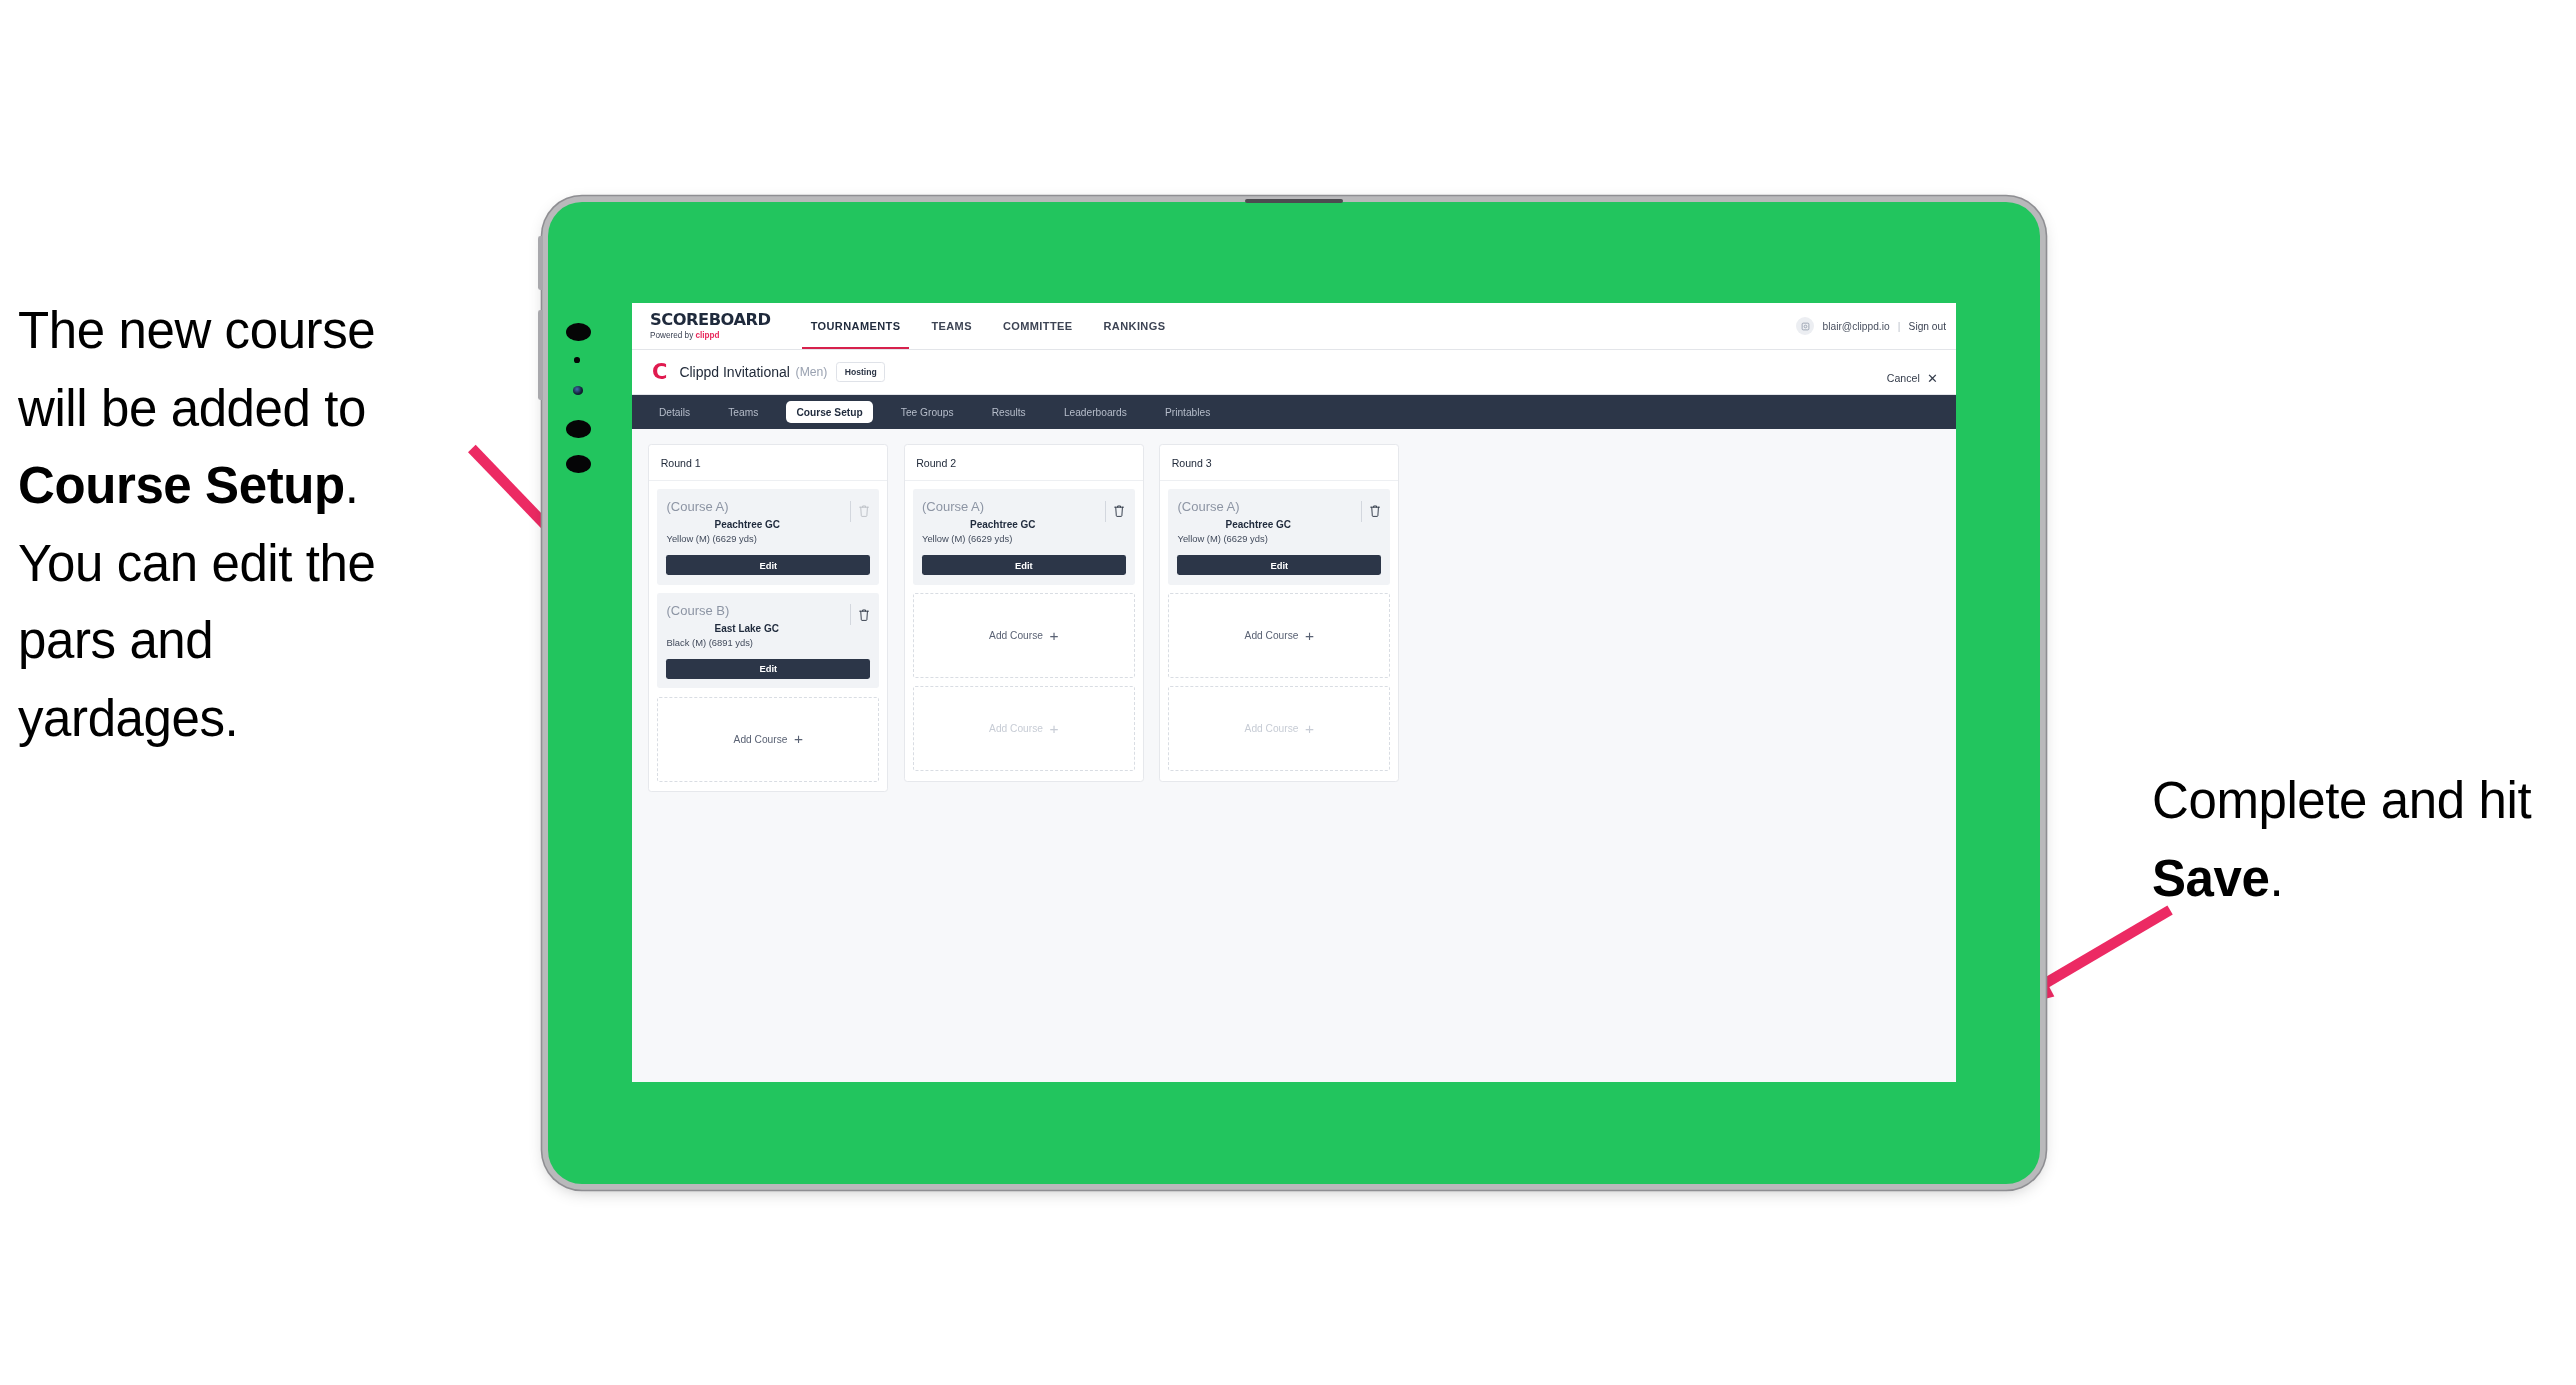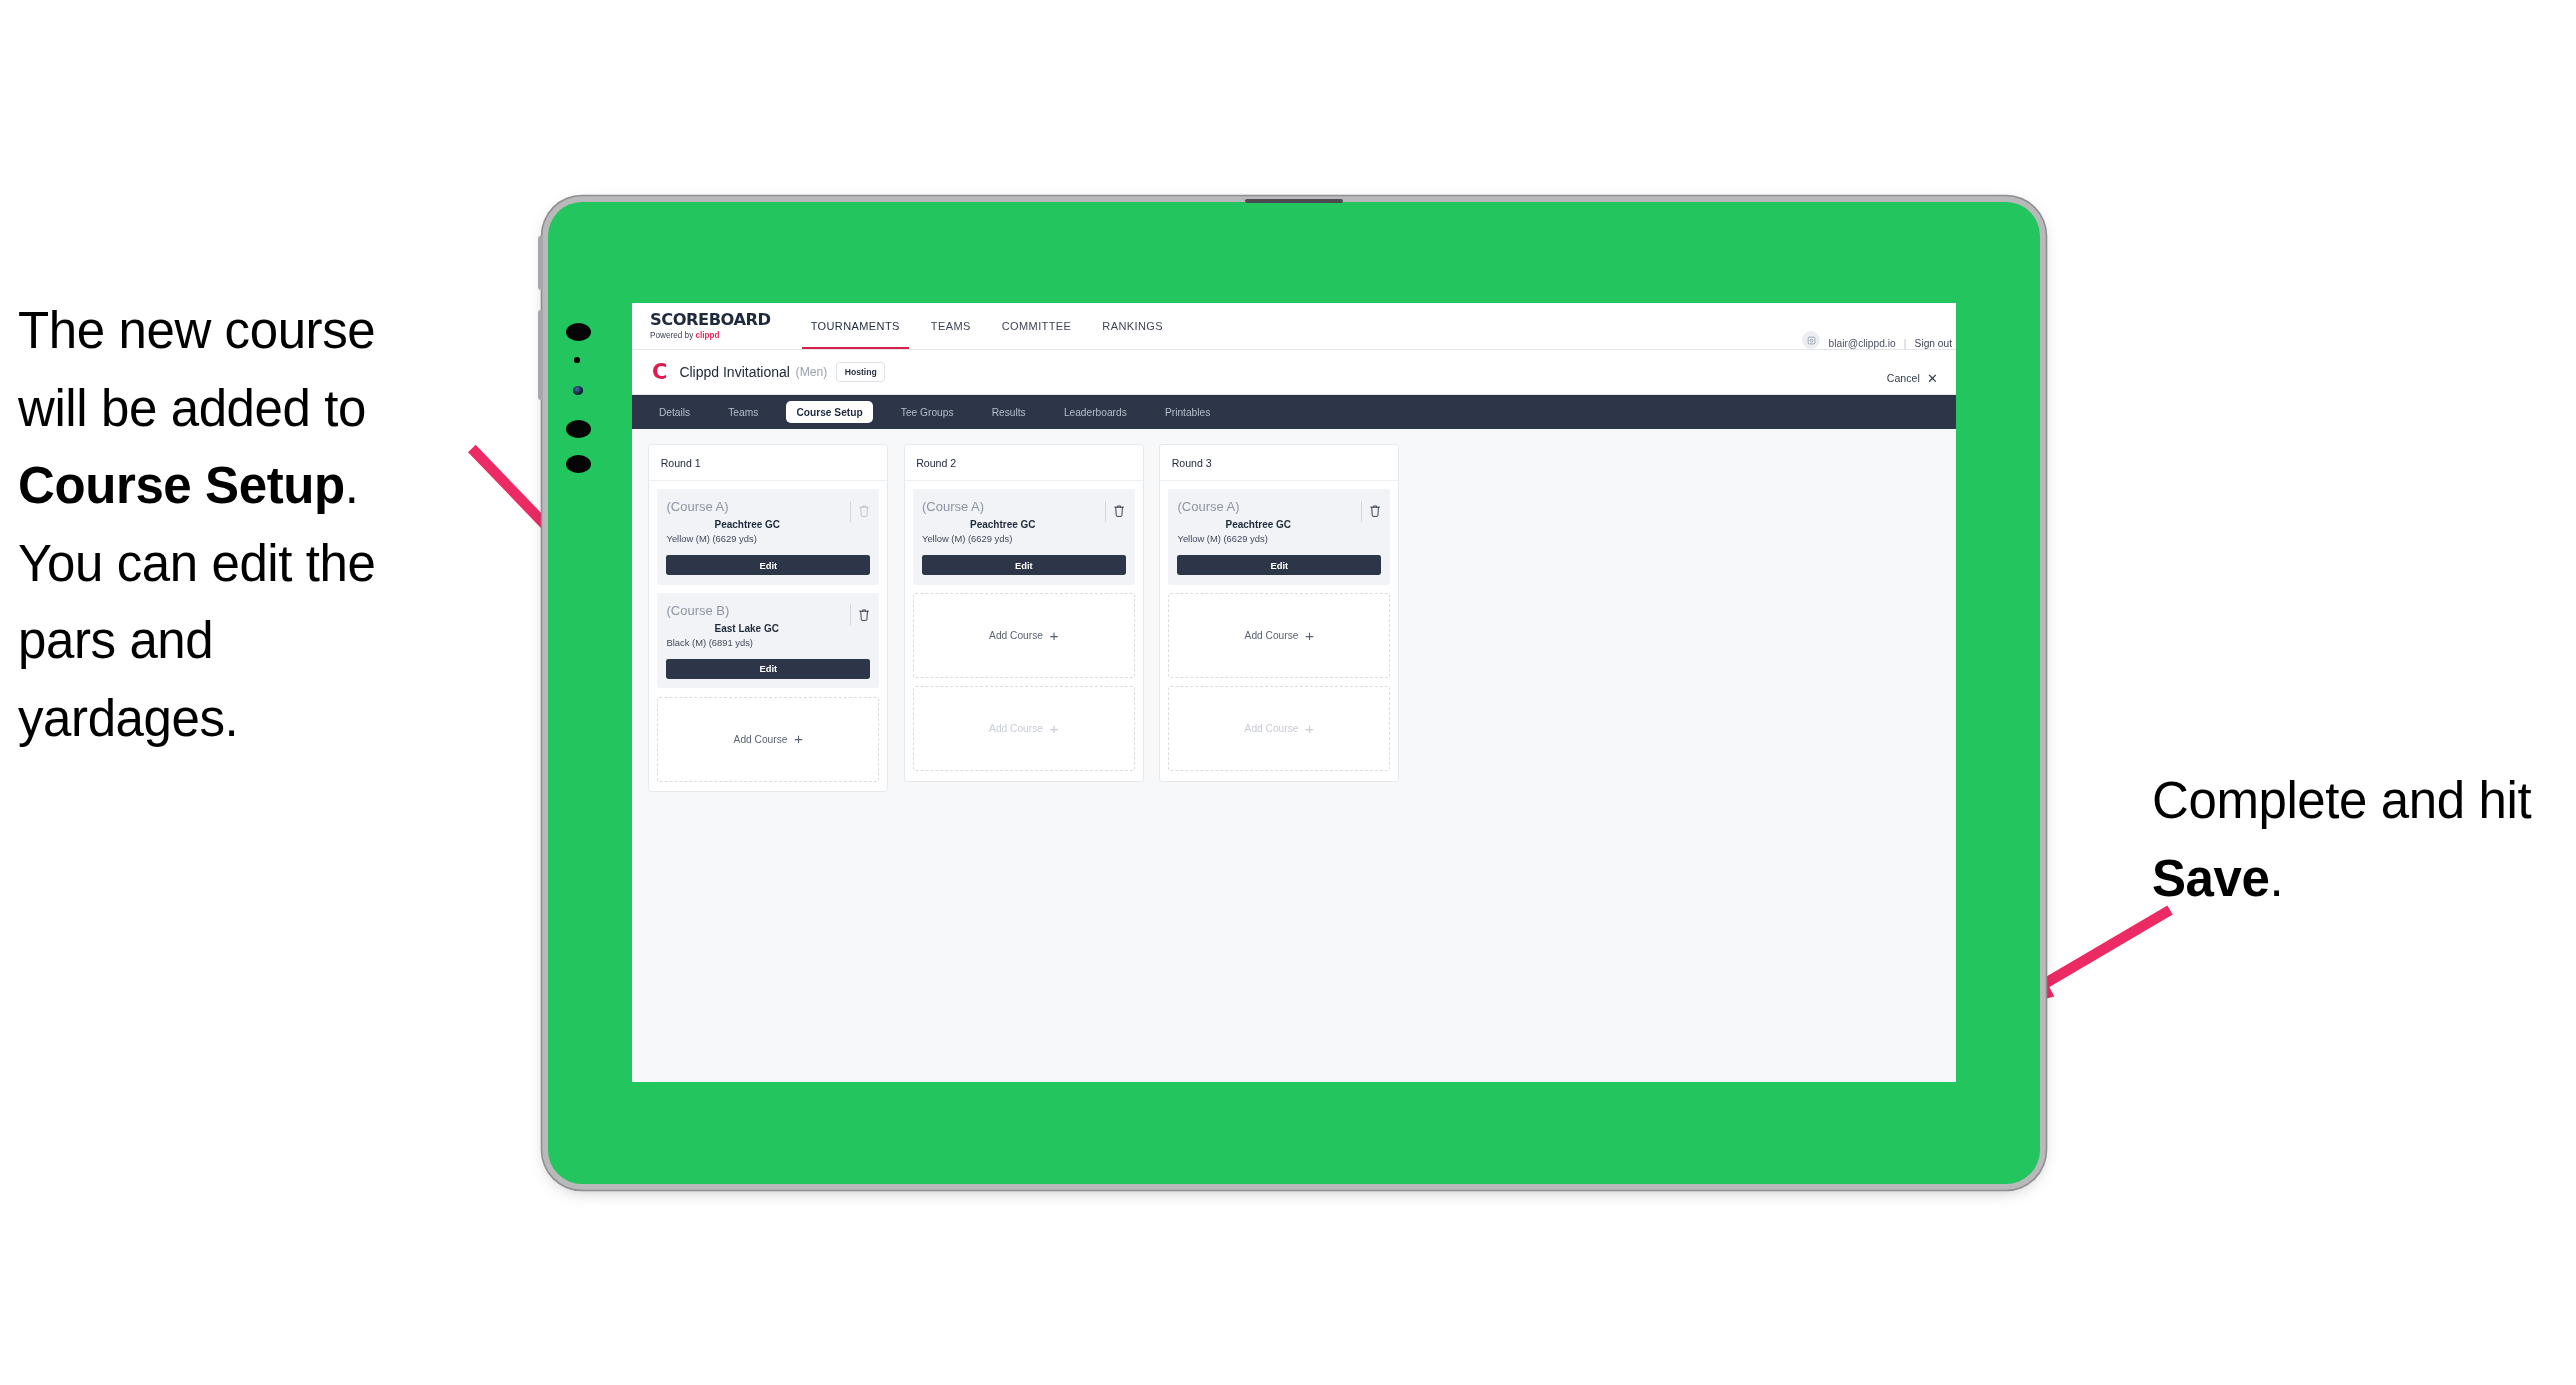--- a/index.html
+++ b/index.html
@@ -80,30 +80,30 @@
     font-weight: 700; font-size: 16.3px; letter-spacing: -0.5px;
     color: #1f2a3c; line-height: 1;
   }
   .brand-sub { font-size: 8.2px; color: #3a4152; margin-top: 2.4px; }
   .brand-sub .clippd { color: #e8275a; font-weight: 700; }
 
   .topnav-links { display: flex; align-items: stretch; gap: 0; }
   .topnav-link {
     display: flex; align-items: center; padding: 0 15.5px;
     font-size: 11px; color: #3d4454; letter-spacing: 0.4px;
-    cursor: pointer; position: relative;
+    cursor: pointer; position: relative; font-weight: bold;
   }
   .topnav-link.active { color: #1f2a3c; }
   .topnav-link.active::after {
     content: ""; position: absolute; left: 6.5px; right: 6.5px; bottom: 0;
     height: 2.4px; background: #d7214c;
   }
   .topnav-right {
-    margin-left: auto; display: flex; align-items: flex-end;
-    gap: 8.2px; padding-right: 4px; font-size: 10.2px; color: #4a5160;
+    margin-left: auto; display: flex; align-items: center;
+    gap: 8.2px; padding-right: 10px; font-size: 10.2px; color: #4a5160;
   }
   .avatar {
     width: 18px; height: 18px; border-radius: 50%;
     background: #eceef2; display: flex; align-items: center;
     justify-content: center; color: #97a0b0; font-size: 9px;
   }
   .sep { color: #b9bfc9; }
   .signout { cursor: pointer; color: #3d4454; }
 
   

